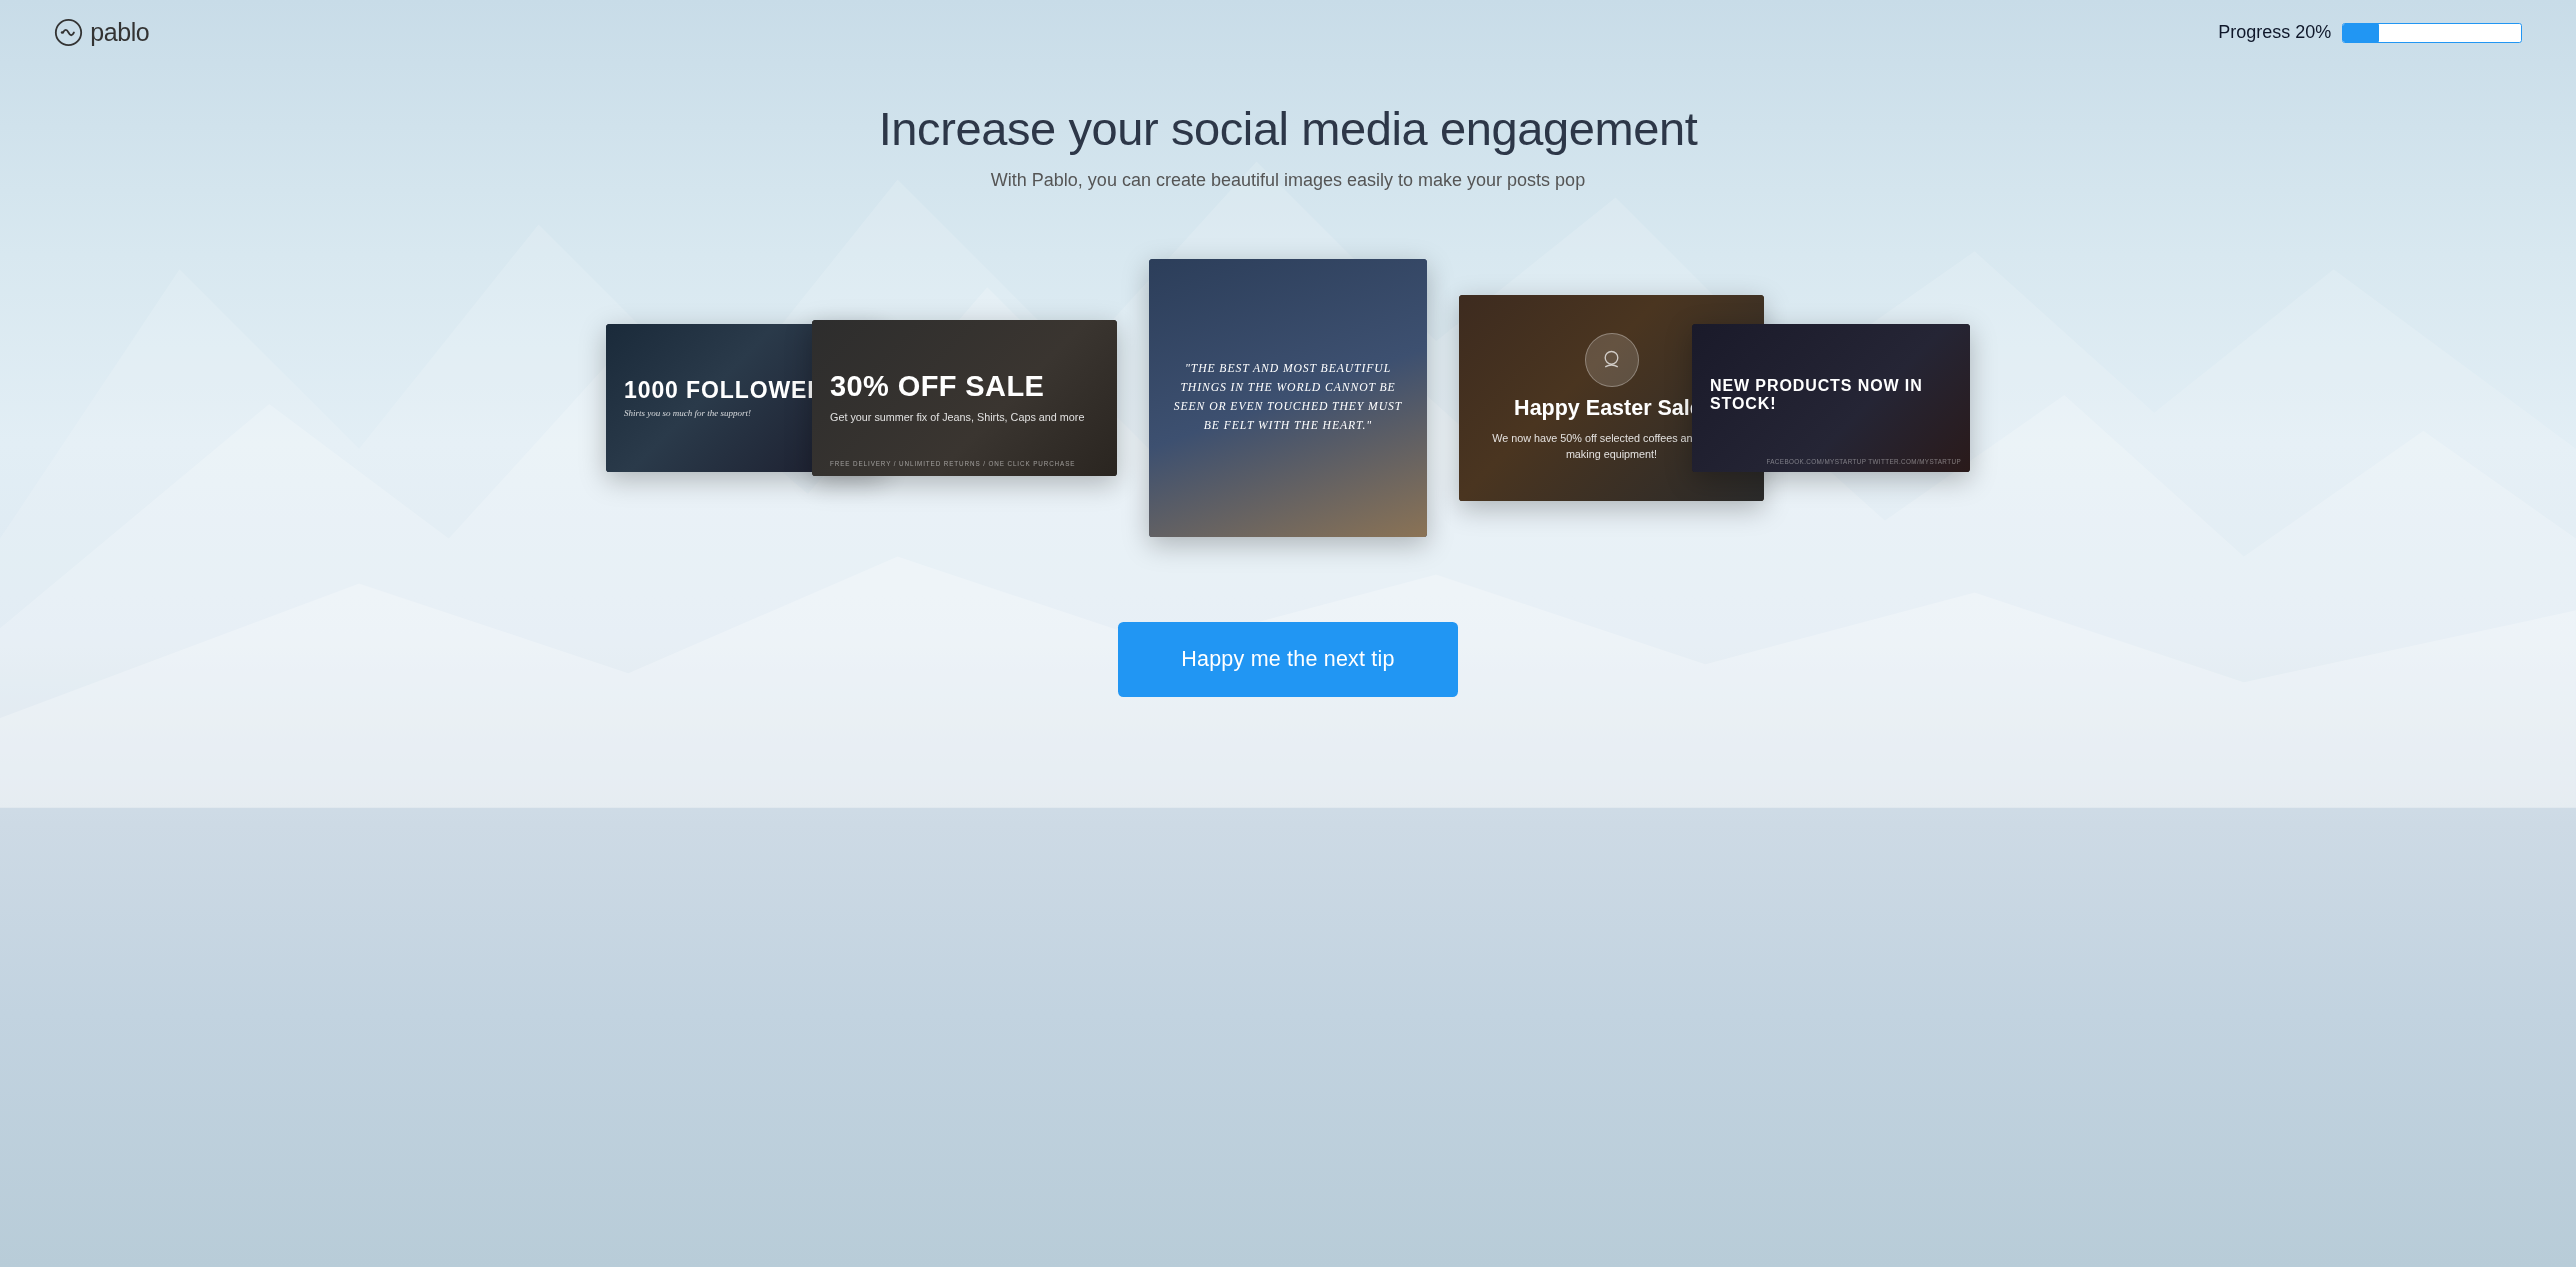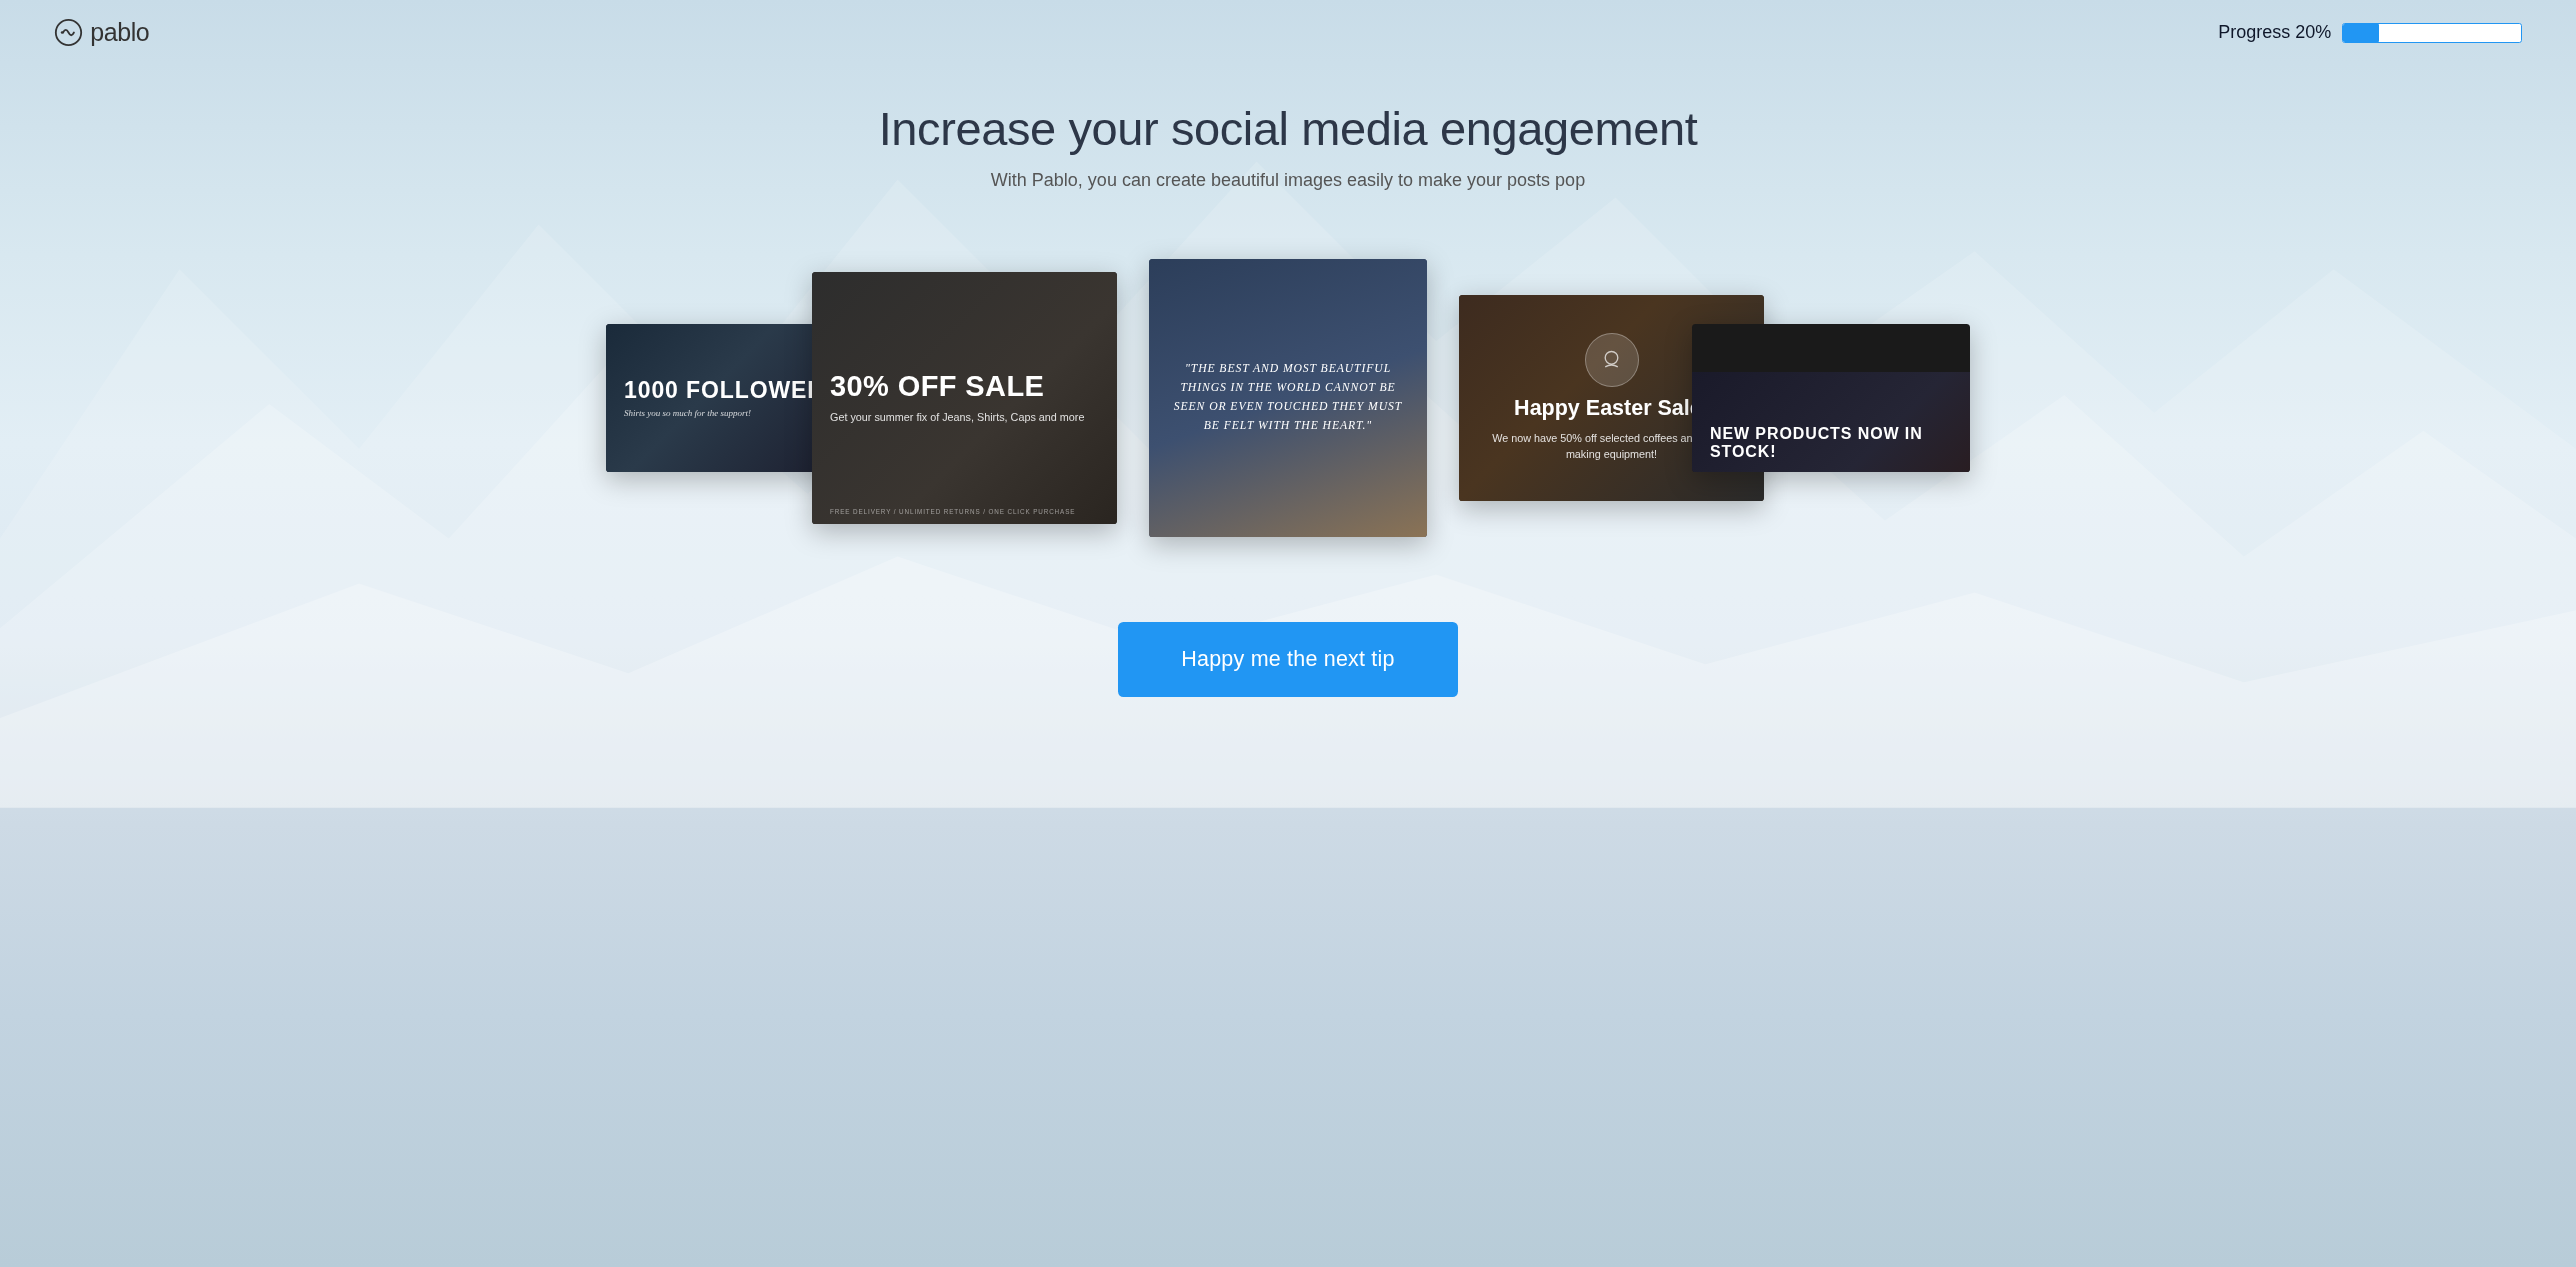--- a/index.html
+++ b/index.html
@@ -147,21 +147,21 @@
       height: 148px;
       left: calc(50% - 682px);
       top: 50%;
       transform: translateY(-50%);
       background: #1a1a2e;
     }
 
     
     .card-2 {
       width: 305px;
-      height: 252px;
+      height: 156px;
       left: calc(50% - 476px);
       top: 50%;
       transform: translateY(-50%);
       background: #2a2a2a;
     }
 
     
     .card-3 {
       width: 278px;
       height: 278px;
@@ -301,21 +301,20 @@
       border: 1.8px solid rgba(255,255,255,0.3);
       margin: 0 auto 9px;
       display: flex;
       align-items: center;
       justify-content: center;
     }
 
     
     .card-5 .card-inner {
       background: linear-gradient(135deg, #1a1a2a 0%, #252535 60%, #2a1a1a 100%);
-      margin-top: 48px;
     }
 
     .card-5-title {
       font-size: 16px;
       font-weight: 900;
       color: white;
       text-transform: uppercase;
       letter-spacing: 0.9px;
       margin-bottom: 5.4px;
     }

